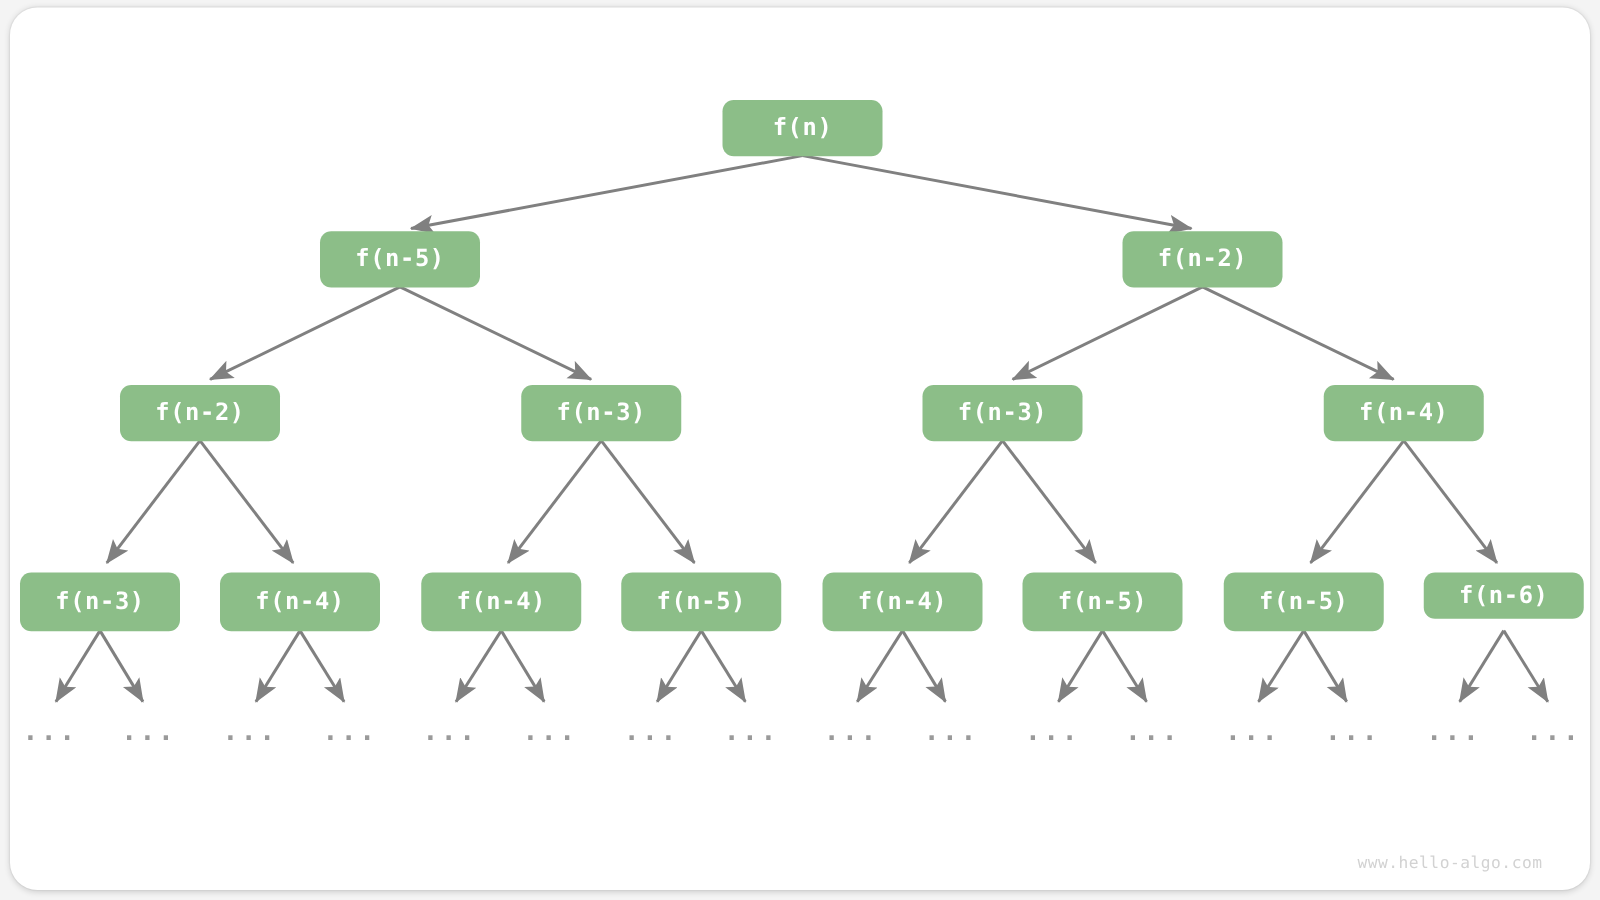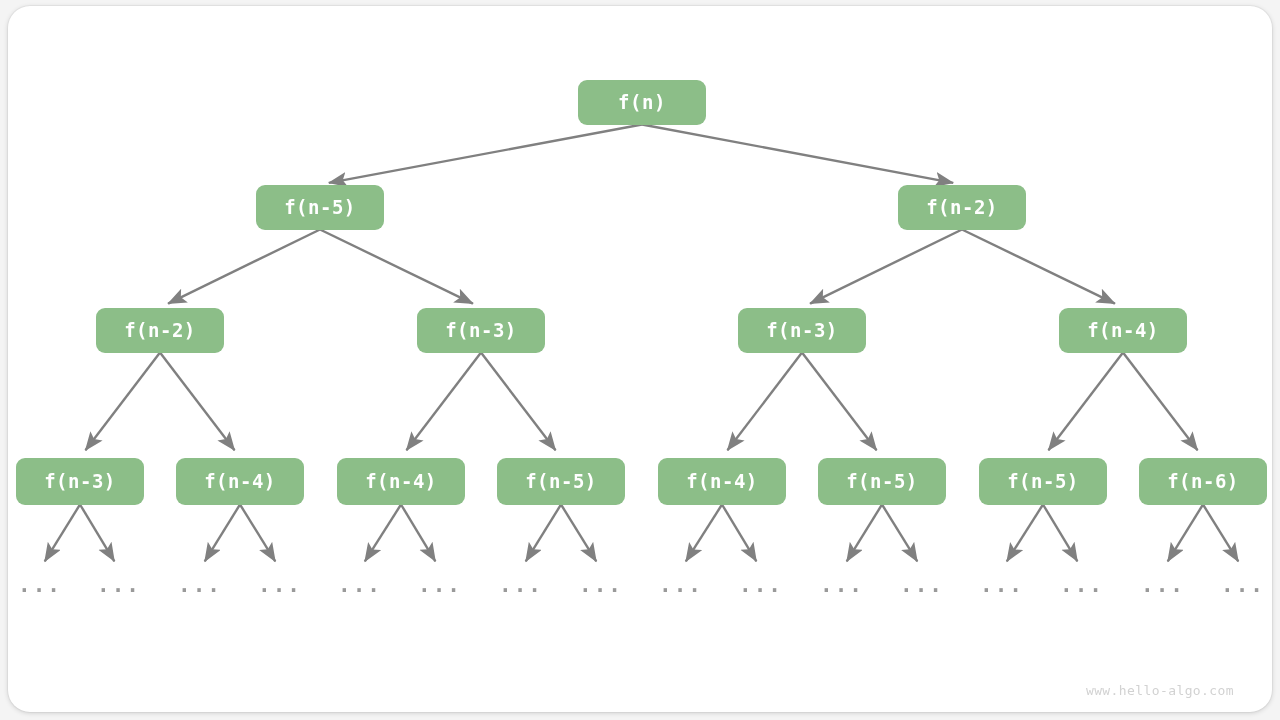--- a/index.html
+++ b/index.html
@@ -128,21 +128,21 @@
       <div class="node" style="left: 417px; top: 307.5px; width: 128px; height: 45px;">f(n-3)</div>
       <div class="node" style="left: 738px; top: 307.5px; width: 128px; height: 45px;">f(n-3)</div>
       <div class="node" style="left: 1059px; top: 307.5px; width: 128px; height: 45px;">f(n-4)</div>
       <div class="node" style="left: 16px; top: 457.5px; width: 128px; height: 47px;">f(n-3)</div>
       <div class="node" style="left: 176px; top: 457.5px; width: 128px; height: 47px;">f(n-4)</div>
       <div class="node" style="left: 337px; top: 457.5px; width: 128px; height: 47px;">f(n-4)</div>
       <div class="node" style="left: 497px; top: 457.5px; width: 128px; height: 47px;">f(n-5)</div>
       <div class="node" style="left: 658px; top: 457.5px; width: 128px; height: 47px;">f(n-4)</div>
       <div class="node" style="left: 818px; top: 457.5px; width: 128px; height: 47px;">f(n-5)</div>
       <div class="node" style="left: 979px; top: 457.5px; width: 128px; height: 47px;">f(n-5)</div>
-      <div class="node" style="left: 1139px; top: 457.5px; width: 128px; height: 47px;">f(n-6)</div>
+      <div class="node" style="left: 1139px; top: 457.5px; width: 128px; height: 37px;">f(n-6)</div>
       <div class="dots" style="left: 10px; top: 571px; width: 60px; height: 28px;">...</div>
       <div class="dots" style="left: 89px; top: 571px; width: 60px; height: 28px;">...</div>
       <div class="dots" style="left: 170px; top: 571px; width: 60px; height: 28px;">...</div>
       <div class="dots" style="left: 250px; top: 571px; width: 60px; height: 28px;">...</div>
       <div class="dots" style="left: 330px; top: 571px; width: 60px; height: 28px;">...</div>
       <div class="dots" style="left: 410px; top: 571px; width: 60px; height: 28px;">...</div>
       <div class="dots" style="left: 491px; top: 571px; width: 60px; height: 28px;">...</div>
       <div class="dots" style="left: 571px; top: 571px; width: 60px; height: 28px;">...</div>
       <div class="dots" style="left: 651px; top: 571px; width: 60px; height: 28px;">...</div>
       <div class="dots" style="left: 731px; top: 571px; width: 60px; height: 28px;">...</div>

